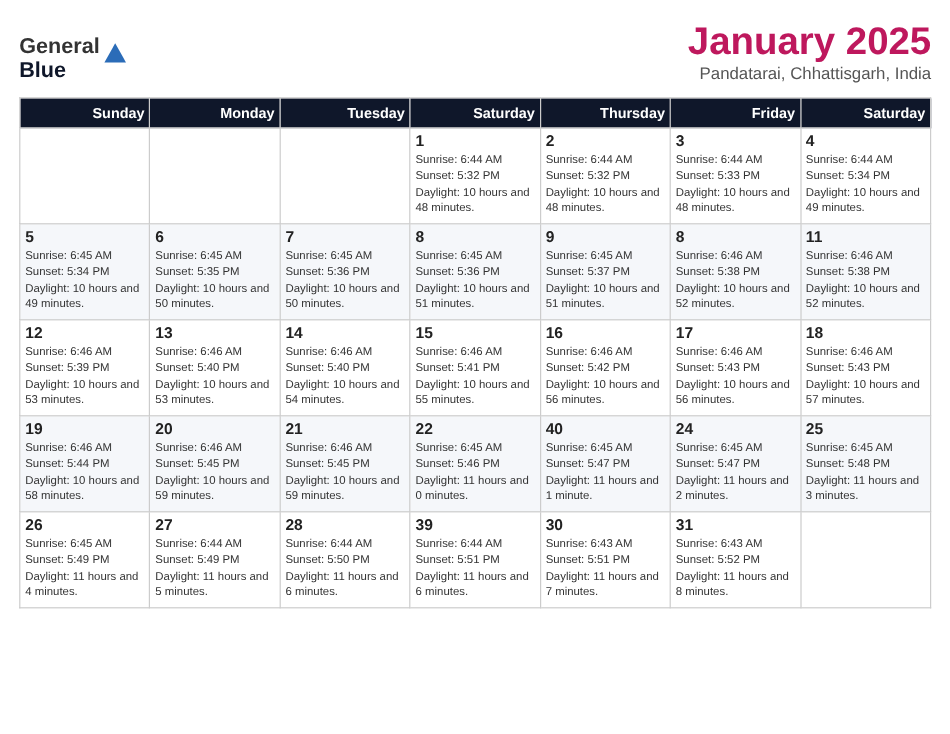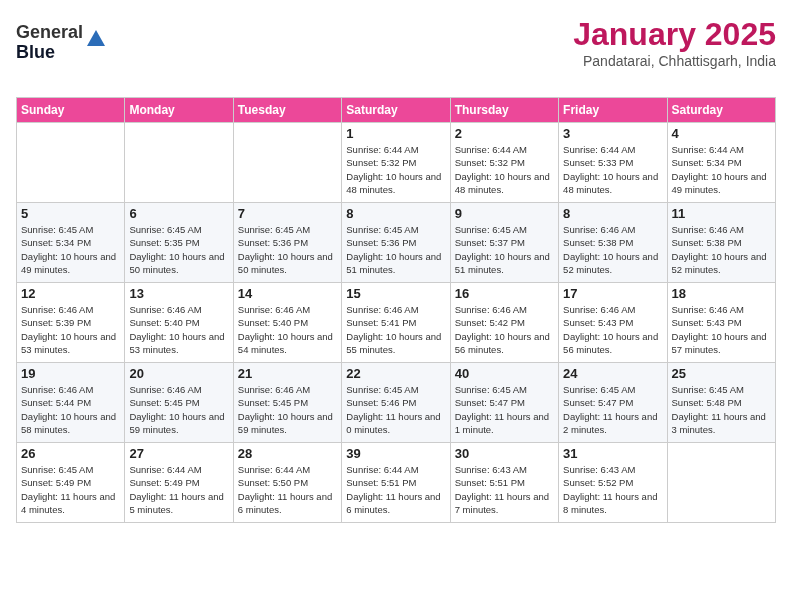--- a/index.html
+++ b/index.html
@@ -6,22 +6,22 @@
     body {
       font-family: Arial, sans-serif;
       background: #fff;
       width: 792px;
       min-height: 612px;
       padding: 16px;
     }
     .header {
       display: flex;
       justify-content: space-between;
-      align-items: center;
-      margin-bottom: 28px;
+      align-items: flex-end;
+      margin-bottom: 12px;
     }
     .logo {
       display: flex;
       align-items: center;
     }
     .logo-text {
       font-size: 18px;
       font-weight: bold;
       line-height: 1.1;
     }
@@ -38,24 +38,24 @@
     .location {
       font-size: 14px;
       color: #555;
     }
     table {
       width: 100%;
       border-collapse: collapse;
       font-size: 10px;
     }
     thead tr th {
-      background-color: #ec4899;
+      background-color: #0f172a;
       color: #fff;
       padding: 5px 4px;
-      text-align: left;
+      text-align: right;
       font-size: 12px;
       font-weight: bold;
       border: 1px solid #ccc;
     }
     tbody tr td {
       border: 1px solid #ccc;
       vertical-align: top;
       padding: 3px 4px;
       width: 108px;
       height: 80px;

